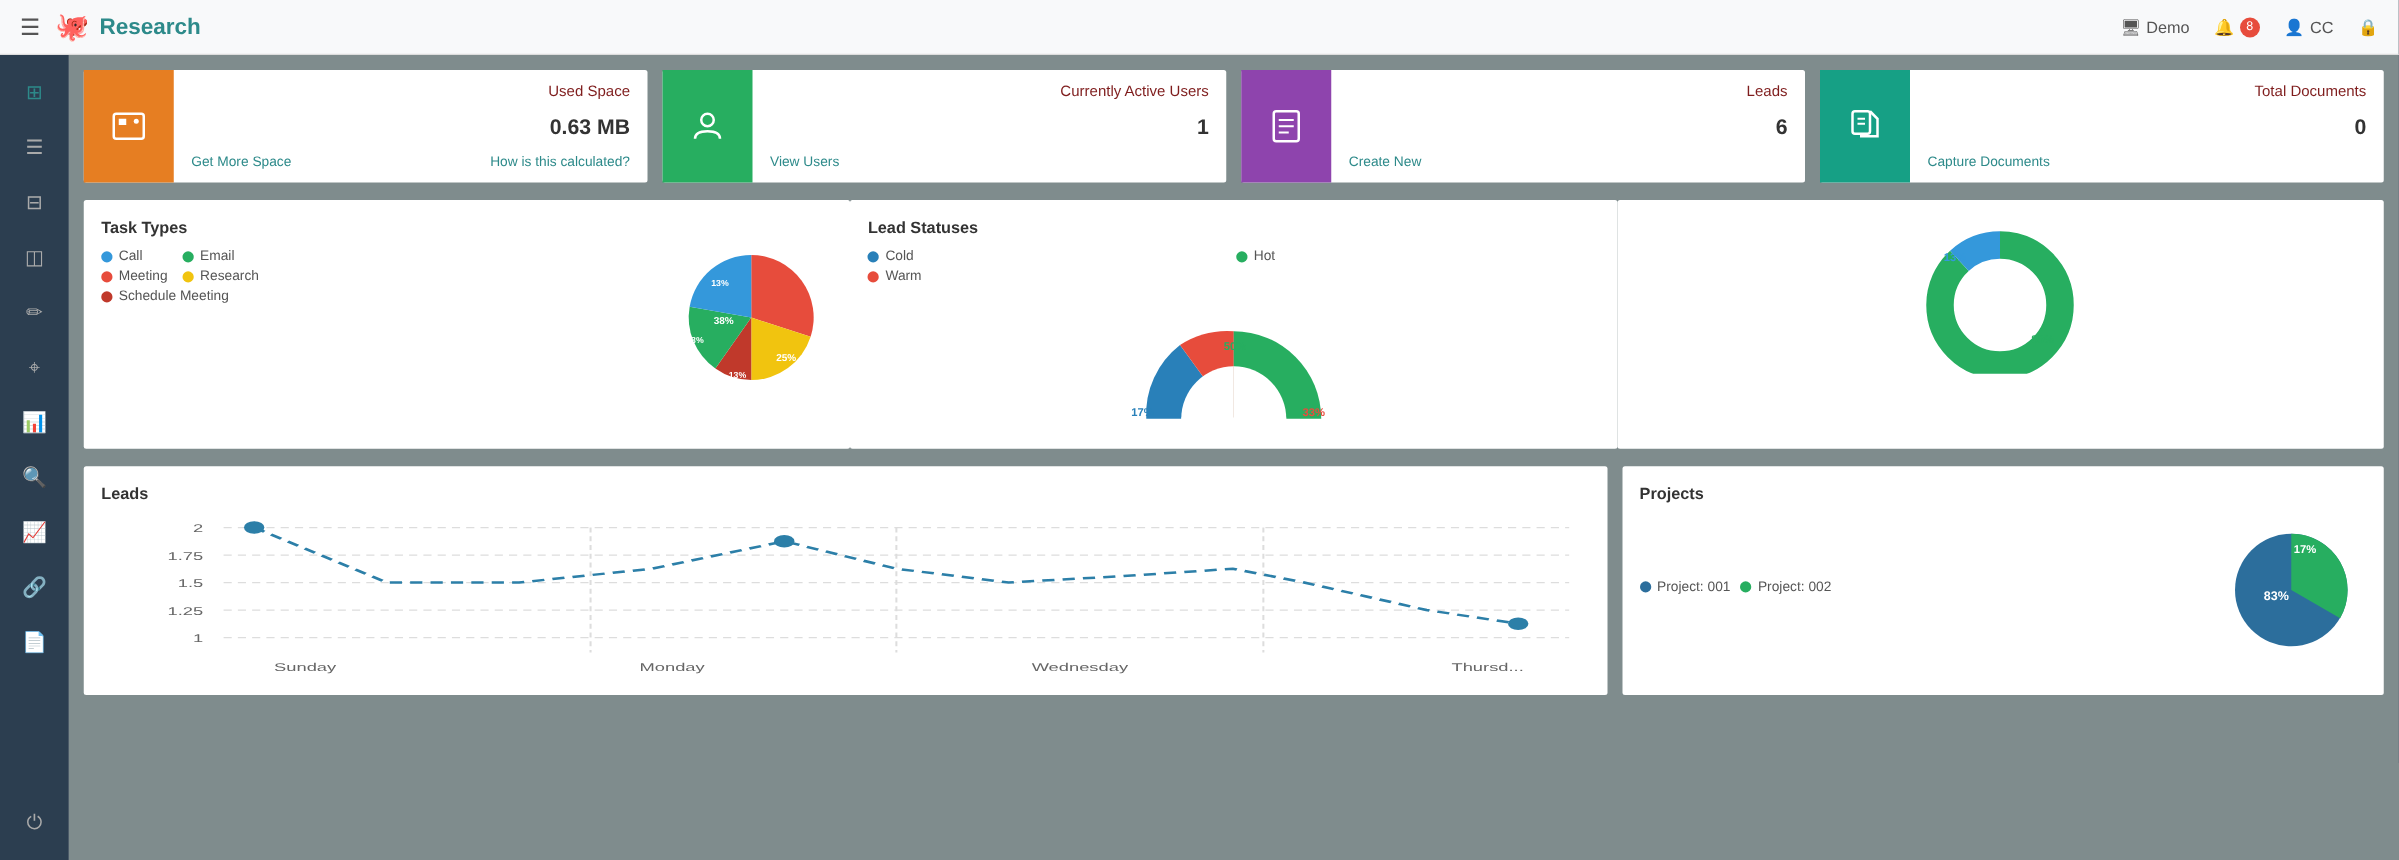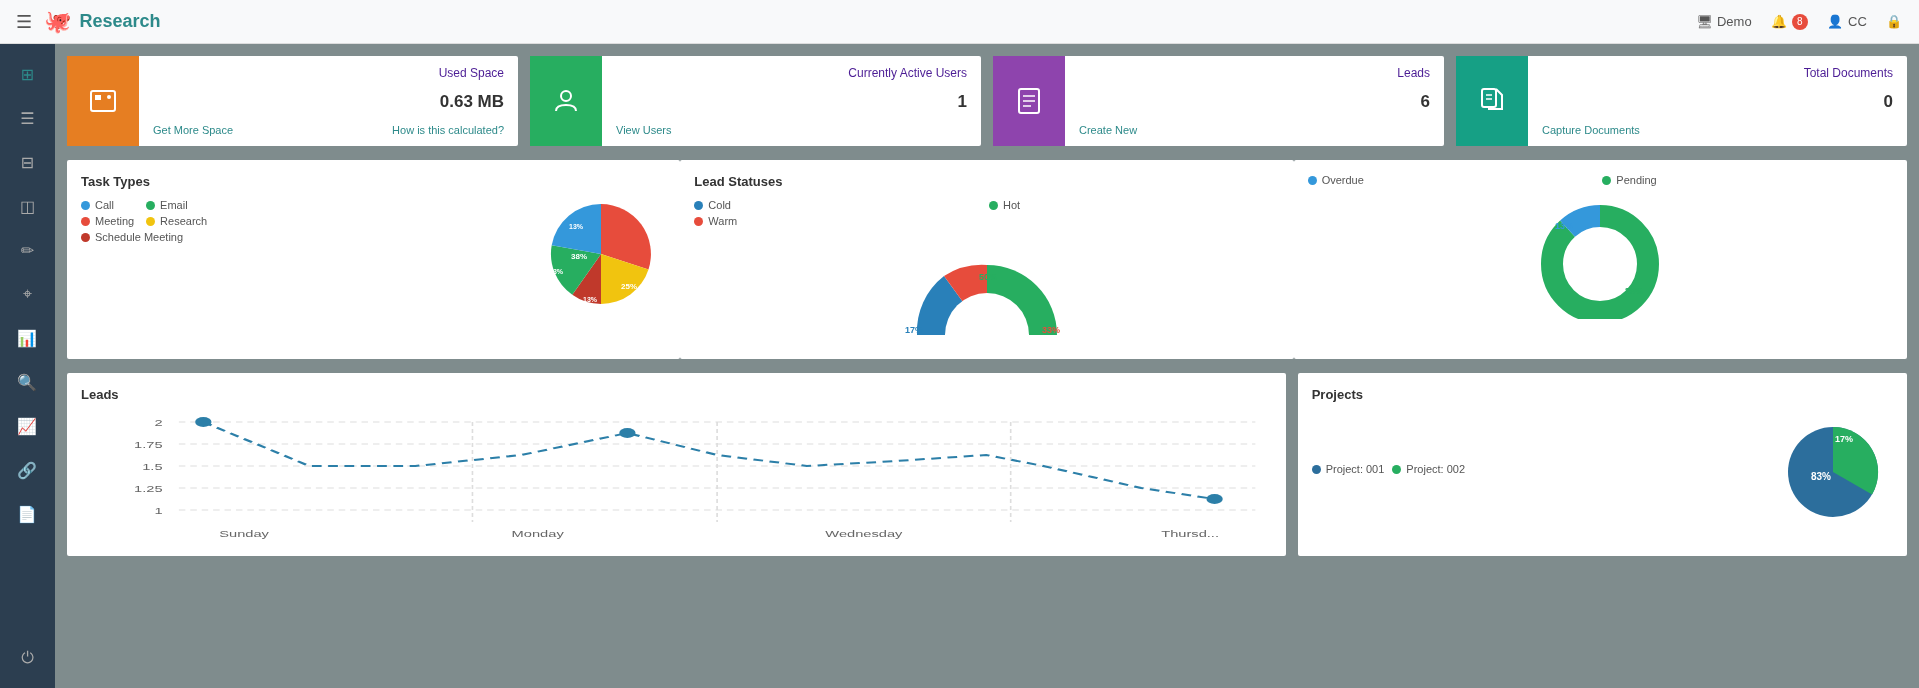--- a/index.html
+++ b/index.html
@@ -119,21 +119,21 @@
     .stat-icon-box.teal { background: #16a085; }
     .stat-info {
       flex: 1;
       padding: 10px 14px;
       display: flex;
       flex-direction: column;
       justify-content: space-between;
     }
     .stat-label {
       font-size: 12px;
-      color: #4c1d95;
+      color: #7f1d1d;
       text-align: right;
     }
     .stat-value {
       font-size: 17px;
       font-weight: bold;
       color: #333;
       text-align: right;
     }
     .stat-links {
       display: flex;
@@ -434,30 +434,20 @@
               <text x="8" y="88" font-size="9" fill="#2980b9" font-weight="bold">17%</text>
               <text x="145" y="88" font-size="9" fill="#e74c3c" font-weight="bold">33%</text>
               <text x="82" y="35" font-size="9" fill="#27ae60" font-weight="bold">50%</text>
             </svg>
           </div>
         </div>
       </div>
 
       <div class="chart-card">
         <div style="display:flex; flex-direction:column;">
-          <div class="chart-legend">
-            <div class="legend-item">
-              <div class="legend-dot" style="background:#3498db;"></div>
-              <span>Overdue</span>
-            </div>
-            <div class="legend-item">
-              <div class="legend-dot" style="background:#27ae60;"></div>
-              <span>Pending</span>
-            </div>
-          </div>
           <div class="chart-area" style="margin-top:5px;">
             <svg width="130" height="120" viewBox="0 0 130 120">
 
               <circle cx="65" cy="65" r="48" fill="none" stroke="#27ae60" stroke-width="22" stroke-dasharray="265.5 36.4" stroke-dashoffset="0" transform="rotate(-90 65 65)"></circle>
               <circle cx="65" cy="65" r="48" fill="none" stroke="#3498db" stroke-width="22" stroke-dasharray="36.4 265.5" stroke-dashoffset="-265.5" transform="rotate(-90 65 65)"></circle>
 
               <circle cx="65" cy="65" r="36" fill="white"></circle>
               <text x="20" y="30" font-size="9" fill="#3498db" font-weight="bold">13%</text>
               <text x="90" y="95" font-size="9" fill="#27ae60" font-weight="bold">88%</text>
             </svg>

